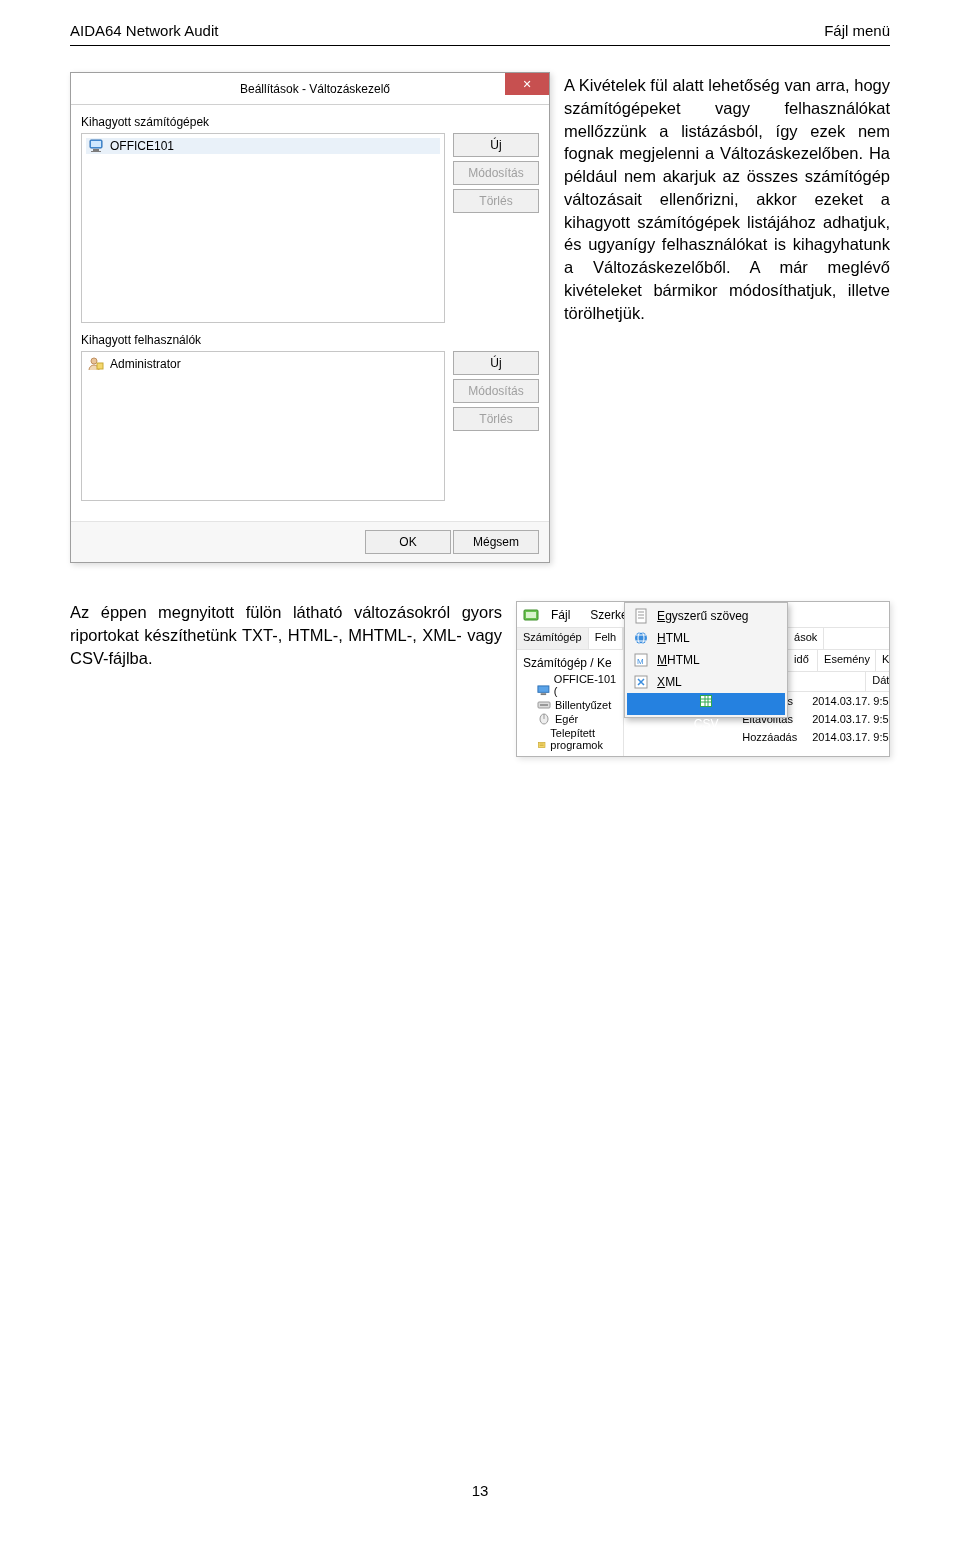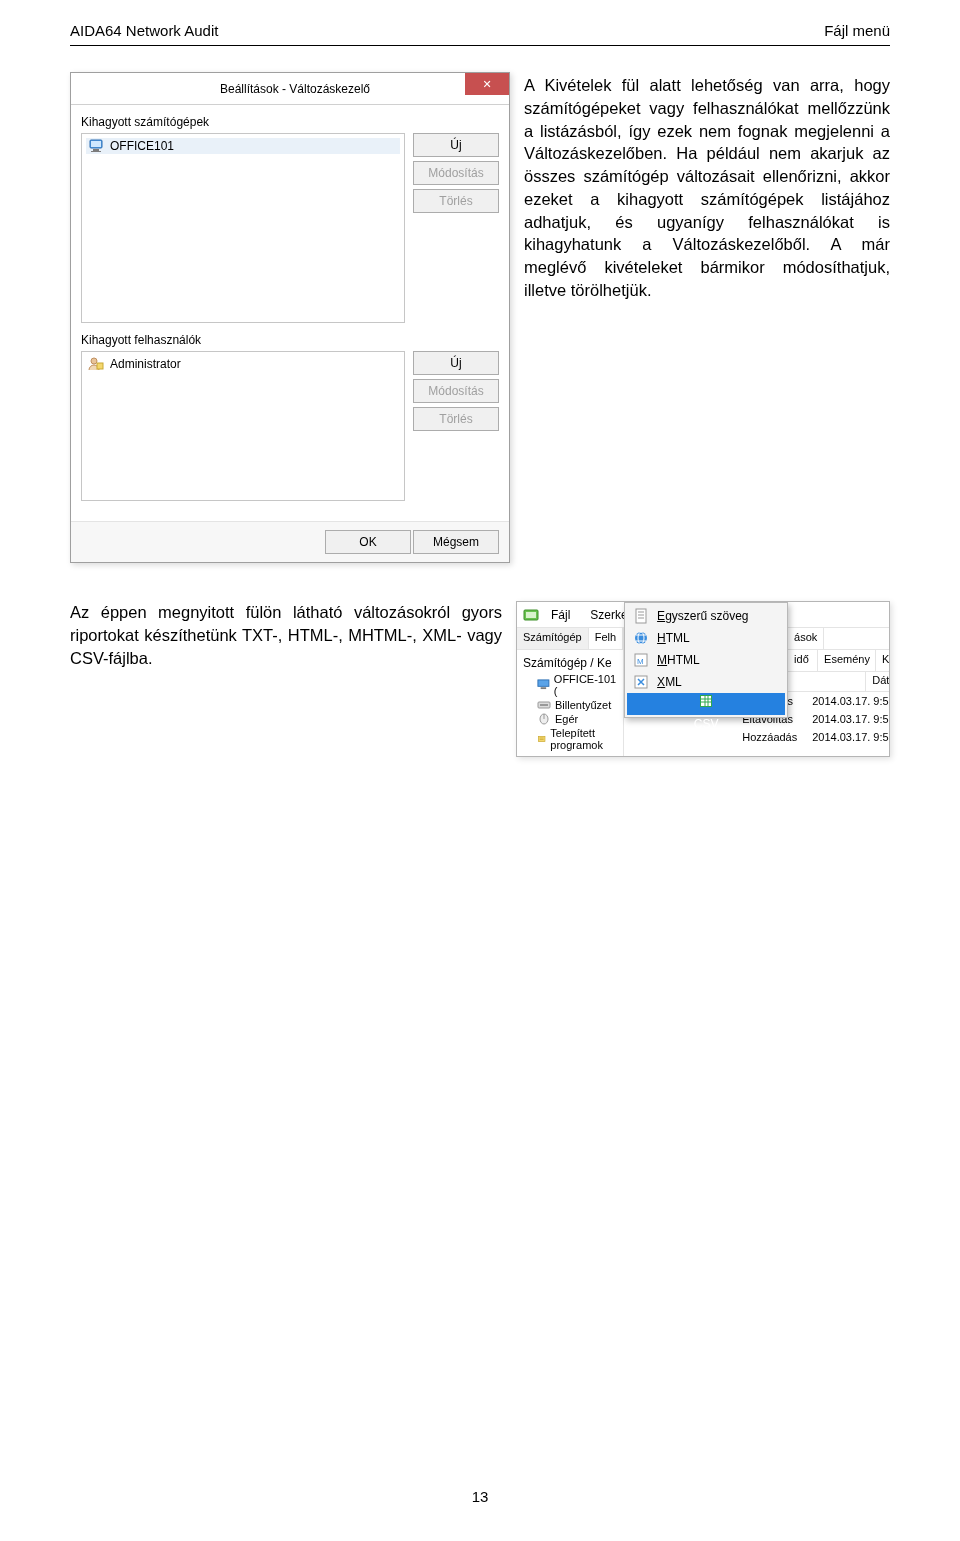--- a/index.html
+++ b/index.html
@@ -6,21 +6,21 @@
   body { width: 960px; height: 1541px; font-family: Arial, sans-serif; background: #fff; position: relative; font-size: 14px; color: #000; }
   .page-header { display: flex; justify-content: space-between; padding: 22px 70px 4px 70px; font-size: 15px; }
   hr.hdr { margin: 2px 70px 0 70px; border: none; border-top: 1px solid #000; }
 
   .content { padding: 26px 70px 0 70px; }
 
   .row1 { display: flex; gap: 14px; align-items: flex-start; }
 
   
   .dialog {
-    width: 440px; border: 1px solid #9f9f9f; background: #fff; font-family: "Segoe UI", Tahoma, sans-serif; font-size: 12px;
+    width: 480px; border: 1px solid #9f9f9f; background: #fff; font-family: "Segoe UI", Tahoma, sans-serif; font-size: 12px;
     box-shadow: 2px 2px 6px rgba(0,0,0,.15);
   }
   .titlebar {
     background: #fff; border-bottom: 1px solid #d0d0d0; height: 32px; display: flex; align-items: center;
     padding: 0 0 0 10px; position: relative;
   }
   .titlebar-text { flex: 1; text-align: center; font-size: 12px; color: #000; }
   .close-btn {
     width: 44px; height: 22px; background: #c75050; color: #fff; display: flex; align-items: center; justify-content: center;
     position: absolute; right: 0; top: 0; font-size: 11px;
@@ -67,21 +67,21 @@
   .toolbar { display: flex; align-items: center; height: 26px; border-bottom: 1px solid #e4e4e4; padding: 0 6px; gap: 8px; }
   .tool-item { display: flex; align-items: center; gap: 4px; font-size: 12px; padding: 2px 4px; }
   .refresh-icon svg { width: 14px; height: 14px; }
   .work-area { display: flex; position: relative; }
   .left-panel { width: 120px; border-right: 1px solid #e4e4e4; background: #fff; }
   .left-tabs { display: flex; height: 22px; border-bottom: 1px solid #e4e4e4; font-size: 11px; }
   .left-tab { padding: 3px 6px; border-right: 1px solid #e4e4e4; }
   .left-tab.active { background: #f0f0f0; }
   .tree { padding: 4px 6px; }
   .tree-head { display: flex; align-items: center; gap: 4px; padding: 2px 0; }
-  .tree-item { display: flex; align-items: center; gap: 4px; padding: 1px 0 1px 14px; font-size: 11px; }
+  .tree-item { display: flex; align-items: flex-end; gap: 4px; padding: 1px 0 1px 14px; font-size: 11px; }
   .small-icon { width: 14px; height: 12px; display: inline-block; }
   .right-panel { flex: 1; position: relative; }
   .rp-header { display: flex; height: 22px; border-bottom: 1px solid #e4e4e4; font-size: 11px; }
   .rp-col { padding: 3px 6px; border-right: 1px solid #e4e4e4; } .c-ido { width: 30px; } .c-ese { width: 58px; } .c-kom { flex: 1; }
 
   
   .dropdown {
     position: absolute; top: 0; left: 118px; width: 164px; background: #f4f4f4; border: 1px solid #b8b8b8;
     box-shadow: 2px 3px 6px rgba(0,0,0,.25); z-index: 10; padding: 2px;
   }
@@ -91,21 +91,21 @@
   .dd-text u { text-decoration: underline; }
 
   
   .grid-wrap { position: relative; }
   .grid-header2 { display: flex; border-bottom: 1px solid #e4e4e4; font-size: 11px; height: 20px; }
   .grid-header2 .gh { padding: 2px 6px; border-right: 1px solid #e4e4e4; }
   .gh-a { flex:1; } .gh-b { width: 70px; }
   .grid-rows .gr { display: flex; height: 18px; font-size: 11px; align-items: center; }
   .gr .gc1 { flex:1; padding-left: 6px; } .gr .gc2 { width:70px; padding-left:6px; } .gr .gc3 { width:130px; padding-left:6px;}
 
-  .page-number { position: absolute; bottom: 36px; left: 0; width: 100%; text-align: center; font-size: 15px; }
+  .page-number { position: absolute; bottom: 42px; left: 0; width: 100%; text-align: center; font-size: 15px; }
 </style>
 </head>
 <body>
 
 <div class="page-header">
   <span>AIDA64 Network Audit</span>
   <span>Fájl menü</span>
 </div>
 <hr class="hdr">
 

